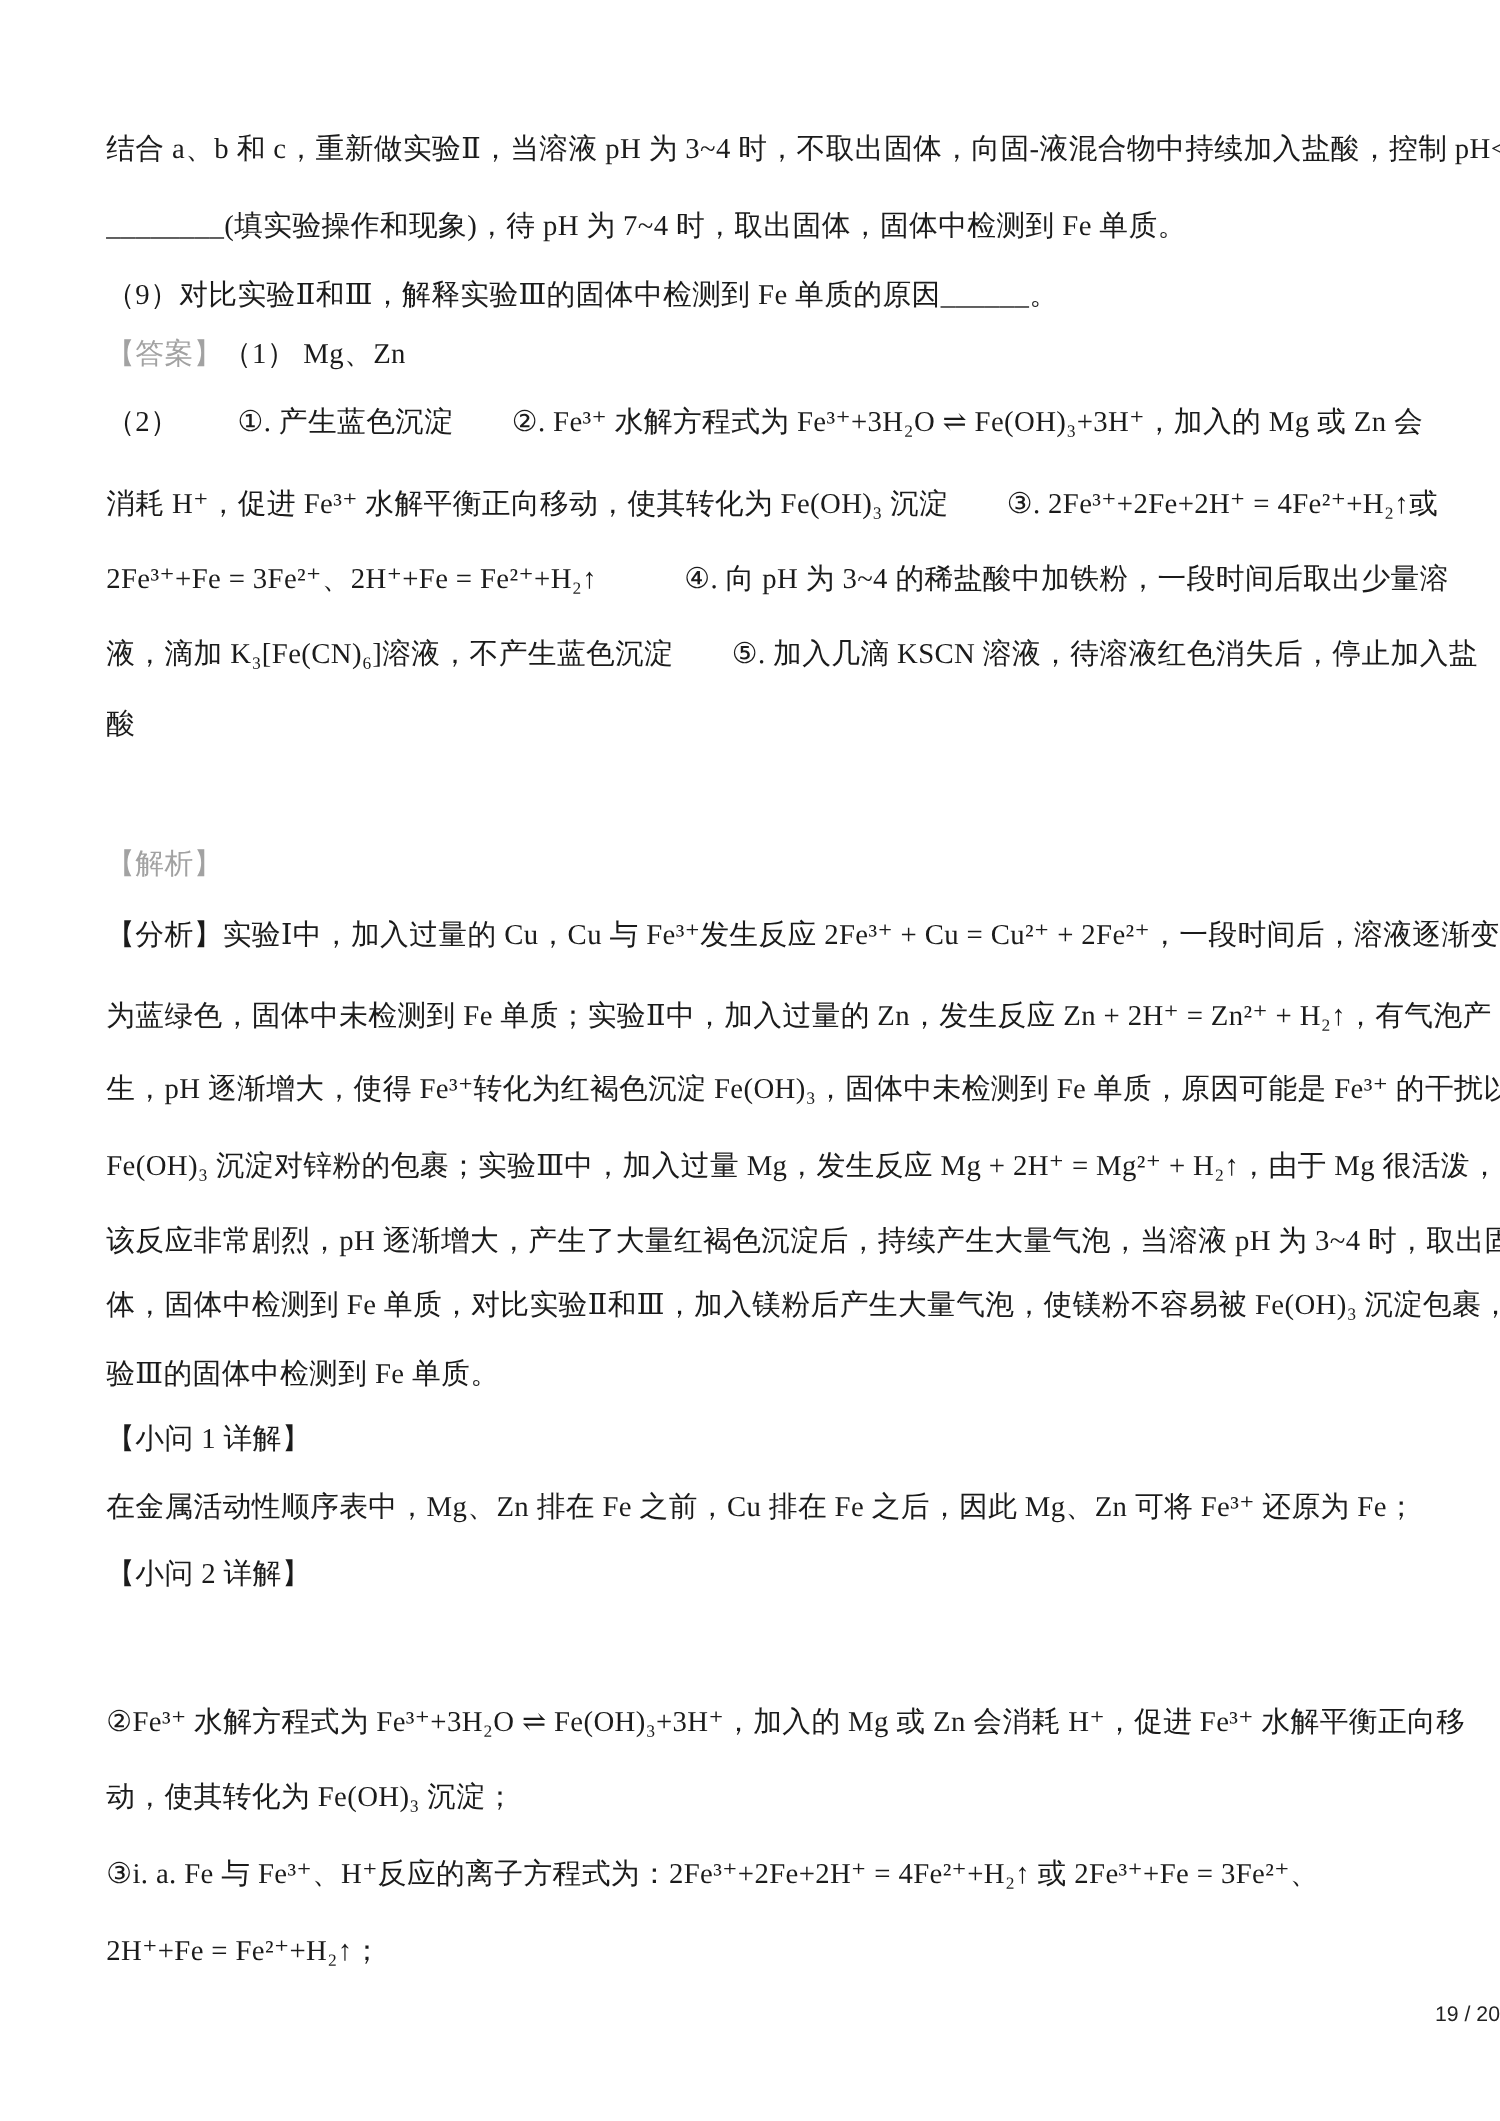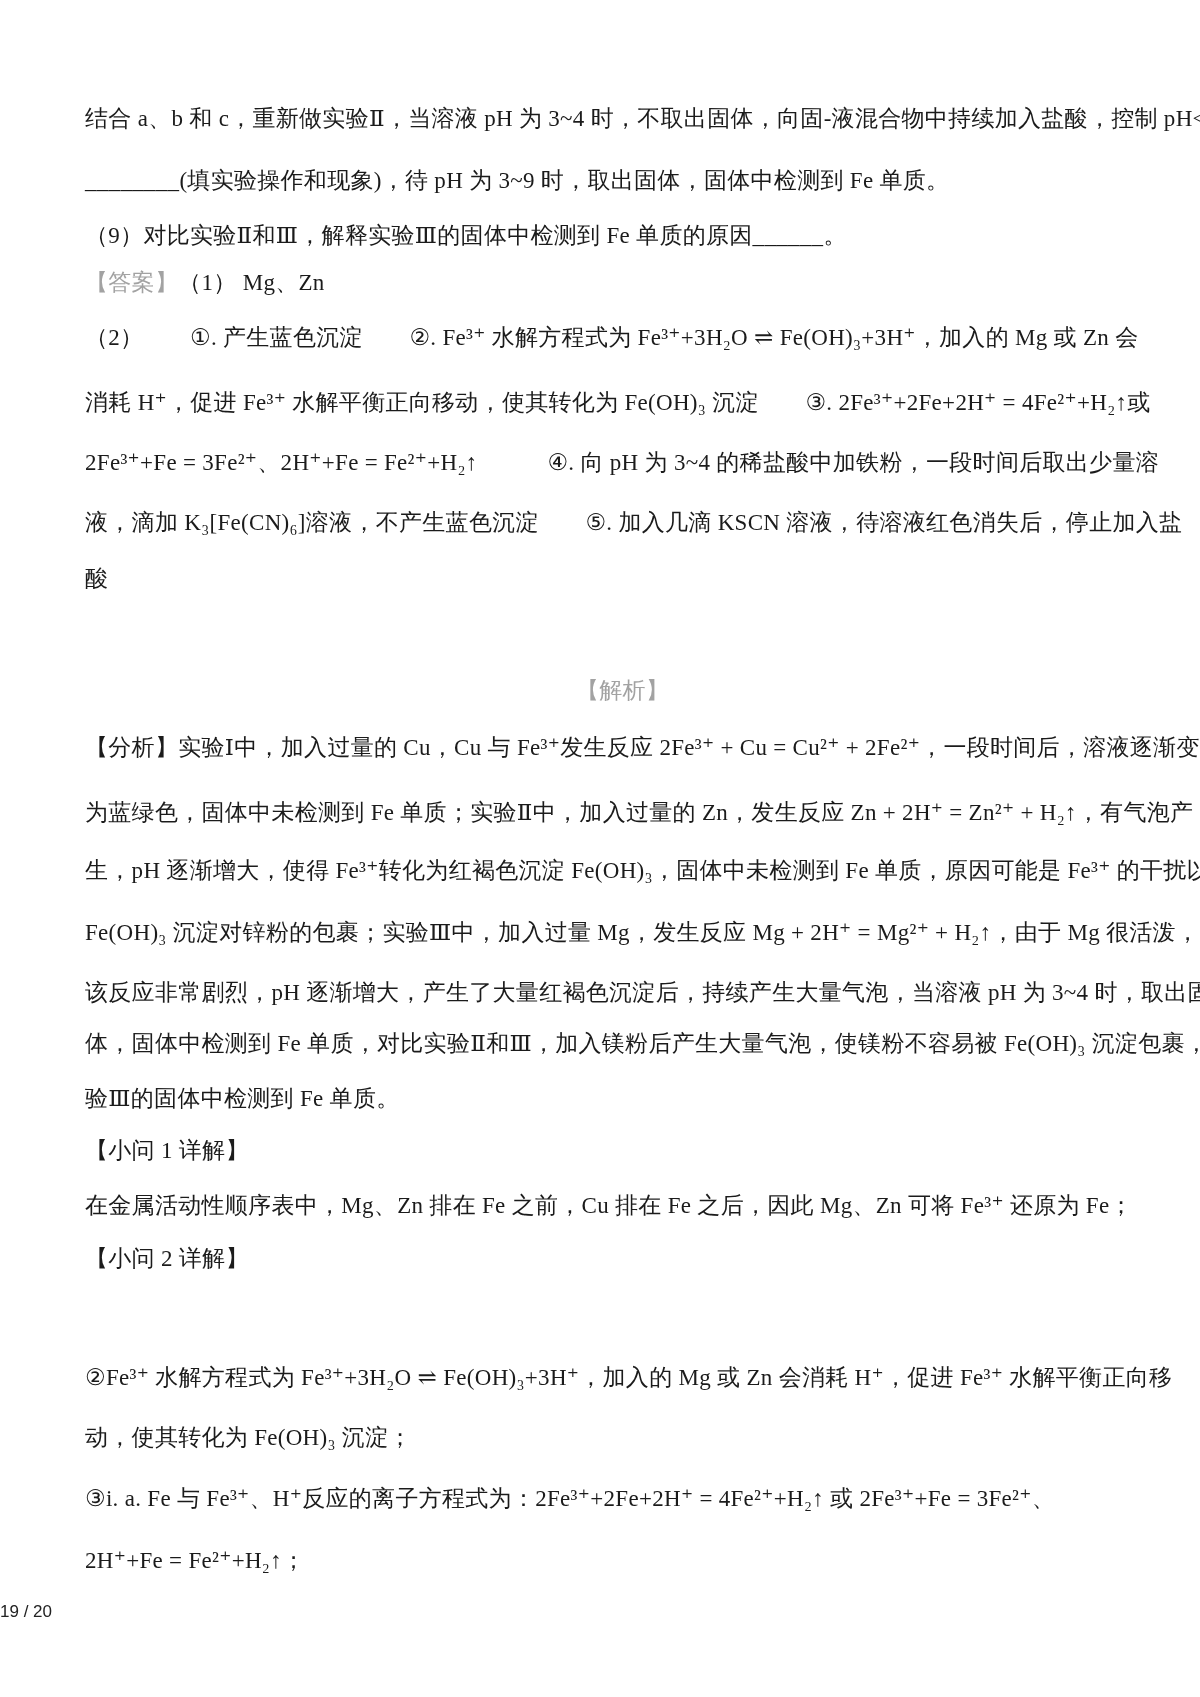--- a/index.html
+++ b/index.html
@@ -19,37 +19,37 @@
   .ln{
     position:absolute;
     left:85px;
     width:1075px;
     font-size:23px;
     line-height:1.35;
     white-space:nowrap;
     letter-spacing:0.3px;
     color:var(--text);
   }
-  .muted{color:var(--muted);text-align:center;}
+  .muted{color:var(--muted);}
   .footer{
     position:absolute;
     left:0;right:0;
-    text-align:left;
+    text-align:right;
     font-size:17px;
     font-family:"Liberation Sans","DejaVu Sans",sans-serif;
     color:#222;
   }
 </style>
 </head>
 <body>
 
 <div class="page">
 
   <div class="ln" style="top:103px">结合 a、b 和 c，重新做实验Ⅱ，当溶液 pH 为 3~4 时，不取出固体，向固-液混合物中持续加入盐酸，控制 pH&lt;1.2，</div>
-  <div class="ln" style="top:165px">________(填实验操作和现象)，待 pH 为 3~9 时，取出固体，固体中检测到 Fe 单质。</div>
+  <div class="ln" style="top:165px">________(填实验操作和现象)，待 pH 为 7~4 时，取出固体，固体中检测到 Fe 单质。</div>
   <div class="ln" style="top:220px">（9）对比实验Ⅱ和Ⅲ，解释实验Ⅲ的固体中检测到 Fe 单质的原因______。</div>
 
   <div class="ln" style="top:267px"><span class="muted">【答案】</span><span>（1） Mg、Zn</span></div>
   <div class="ln" style="top:322px">（2）　　①. 产生蓝色沉淀　　②. Fe³⁺ 水解方程式为 Fe³⁺+3H₂O ⇌ Fe(OH)₃+3H⁺，加入的 Mg 或 Zn 会</div>
   <div class="ln" style="top:387px">消耗 H⁺，促进 Fe³⁺ 水解平衡正向移动，使其转化为 Fe(OH)₃ 沉淀　　③. 2Fe³⁺+2Fe+2H⁺ = 4Fe²⁺+H₂↑或</div>
   <div class="ln" style="top:447px">2Fe³⁺+Fe = 3Fe²⁺、2H⁺+Fe = Fe²⁺+H₂↑　　　④. 向 pH 为 3~4 的稀盐酸中加铁粉，一段时间后取出少量溶</div>
   <div class="ln" style="top:507px">液，滴加 K₃[Fe(CN)₆]溶液，不产生蓝色沉淀　　⑤. 加入几滴 KSCN 溶液，待溶液红色消失后，停止加入盐</div>
   <div class="ln" style="top:563px">酸</div>
 
   <div class="ln muted" style="top:675px">【解析】</div>

